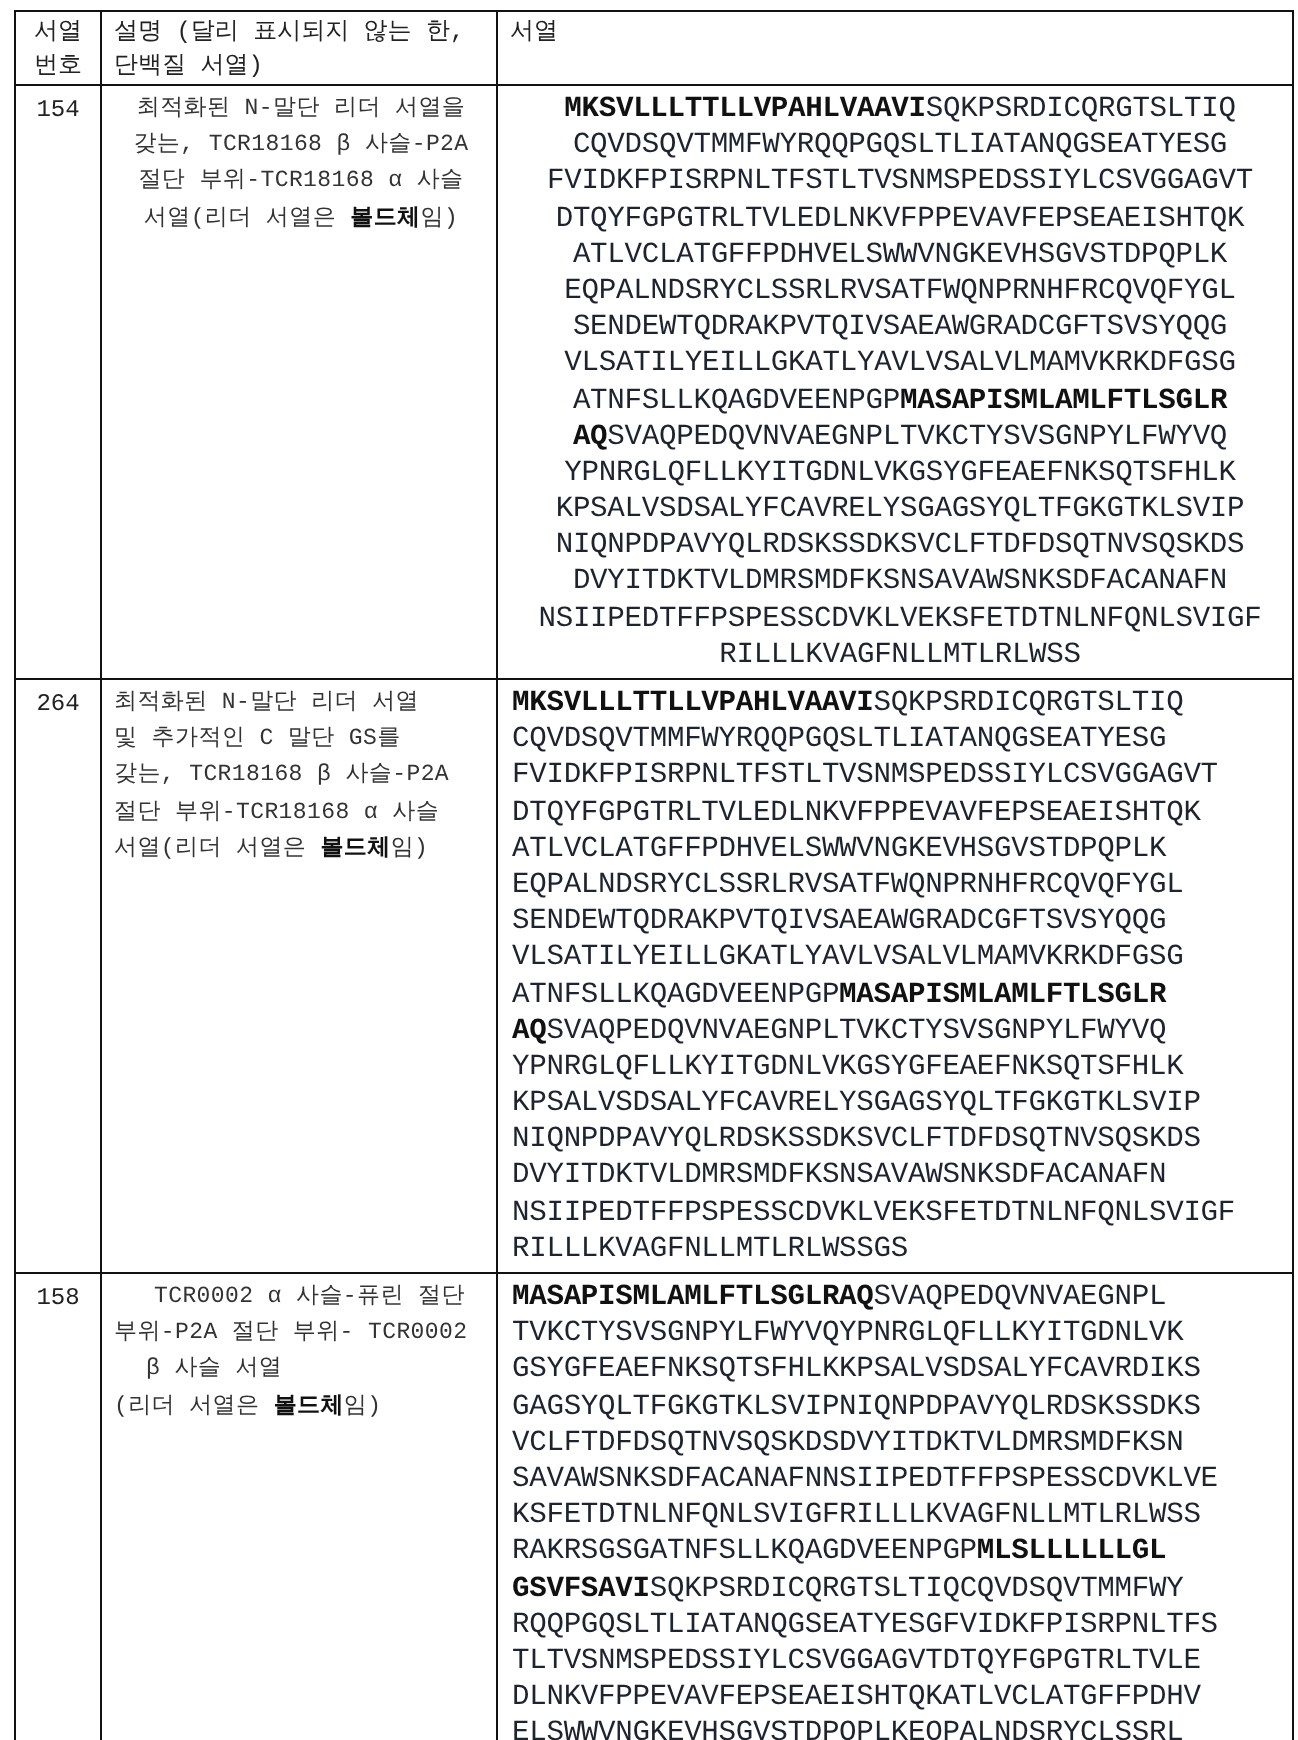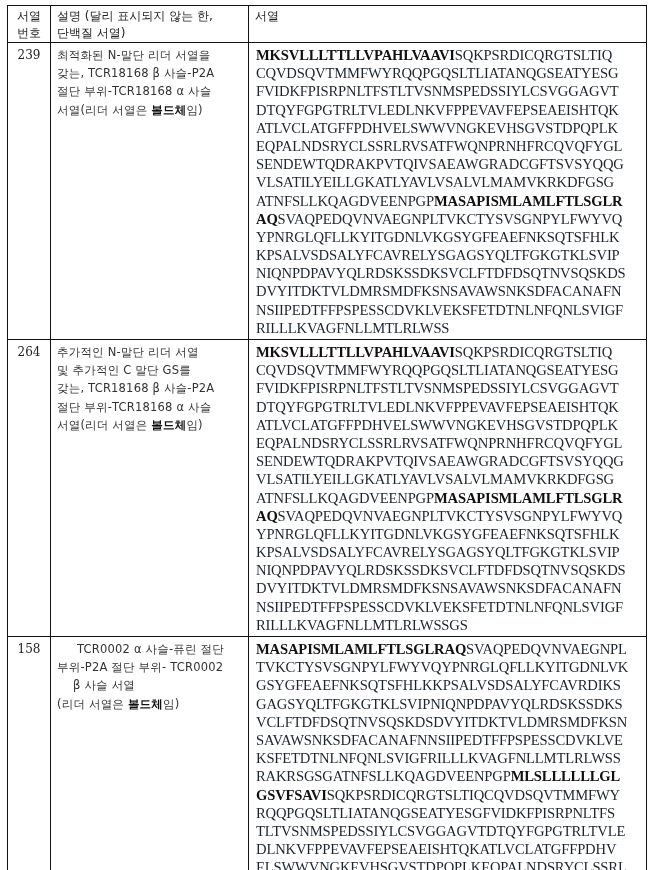--- a/index.html
+++ b/index.html
@@ -11,20 +11,21 @@
     border-collapse: collapse;
     table-layout: fixed;
     color: #1a1a1a;
   }
   table.seq-table td, table.seq-table th {
     border: 1.5px solid #111;
     vertical-align: top;
     padding: 0;
     text-align: left;
     font-weight: normal;
+    font-family: Liberation Mono, monospace;
   }
   col.c-num { width: 43px; }
   col.c-desc { width: 198px; }
   col.c-seq { width: 398px; }
   .hdr-cell {
     font-family: "DejaVu Sans", sans-serif;
     font-size: 12px;
     line-height: 17px;
     padding: 2px 4px 0 6px !important;
     height: 34px;
@@ -52,21 +53,21 @@
     font-family: "Liberation Serif", serif;
     font-size: 14.6px;
     line-height: 18.2px;
     padding: 3px 2px 2px 7px !important;
     color: #1d2430;
     white-space: pre;
     letter-spacing: -0.15px;
   }
   .seq-line { display: block; height: 18.2px; }
   .seq-line b { font-weight: bold; color: #111; margin-top: 36px; }
-  tr.row-154 td { height: 270px; }
+  tr.row-154 td { height: 270px; text-align: center; }
   tr.row-155 td { height: 269px; }
   tr.row-158 td { height: 274px; }
 </style>
 </head>
 <body>
 
 <table class="seq-table">
   <colgroup>
     <col class="c-num">
       <col class="c-desc">
@@ -80,33 +81,33 @@
       </th>
       <th class="hdr-cell">
         <span>설명 (달리 표시되지 않는 한,</span><br>
         <span>단백질 서열)</span>
       </th>
       <th class="hdr-cell">서열</th>
     </tr>
   </thead>
   <tbody id="table-body">
       <tr class="row-154">
-    <td class="num-cell"><span>239</span></td>
+    <td class="num-cell"><span>154</span></td>
     <td class="desc-cell">
           <span style="display: block;">최적화된 N-말단 리더 서열을</span>
           <span style="display: block;">갖는, TCR18168 β 사슬-P2A</span>
           <span style="display: block;">절단 부위-TCR18168 α 사슬</span>
           <span style="display: block;"><span>서열(리더 서열은 </span><span class="bold-part">볼드체</span><span>임)</span></span>
         </td>
     <td class="seq-cell"><span class="seq-line"><b>MKSVLLLTTLLVPAHLVAAVI</b><span>SQKPSRDICQRGTSLTIQ</span></span><span class="seq-line"><b></b><span>CQVDSQVTMMFWYRQQPGQSLTLIATANQGSEATYESG</span></span><span class="seq-line"><b></b><span>FVIDKFPISRPNLTFSTLTVSNMSPEDSSIYLCSVGGAGVT</span></span><span class="seq-line"><b></b><span>DTQYFGPGTRLTVLEDLNKVFPPEVAVFEPSEAEISHTQK</span></span><span class="seq-line"><b></b><span>ATLVCLATGFFPDHVELSWWVNGKEVHSGVSTDPQPLK</span></span><span class="seq-line"><b></b><span>EQPALNDSRYCLSSRLRVSATFWQNPRNHFRCQVQFYGL</span></span><span class="seq-line"><b></b><span>SENDEWTQDRAKPVTQIVSAEAWGRADCGFTSVSYQQG</span></span><span class="seq-line"><b></b><span>VLSATILYEILLGKATLYAVLVSALVLMAMVKRKDFGSG</span></span><span class="seq-line"><span>ATNFSLLKQAGDVEENPGP</span><b>MASAPISMLAMLFTLSGLR</b><span></span></span><span class="seq-line"><b>AQ</b><span>SVAQPEDQVNVAEGNPLTVKCTYSVSGNPYLFWYVQ</span></span><span class="seq-line"><b></b><span>YPNRGLQFLLKYITGDNLVKGSYGFEAEFNKSQTSFHLK</span></span><span class="seq-line"><b></b><span>KPSALVSDSALYFCAVRELYSGAGSYQLTFGKGTKLSVIP</span></span><span class="seq-line"><b></b><span>NIQNPDPAVYQLRDSKSSDKSVCLFTDFDSQTNVSQSKDS</span></span><span class="seq-line"><b></b><span>DVYITDKTVLDMRSMDFKSNSAVAWSNKSDFACANAFN</span></span><span class="seq-line"><b></b><span>NSIIPEDTFFPSPESSCDVKLVEKSFETDTNLNFQNLSVIGF</span></span><span class="seq-line"><b></b><span>RILLLKVAGFNLLMTLRLWSS</span></span></td>
   </tr>
       <tr class="row-155">
     <td class="num-cell"><span>264</span></td>
     <td class="desc-cell">
-          <span style="display: block;">추가적인 N-말단 리더 서열</span>
+          <span style="display: block;">최적화된 N-말단 리더 서열</span>
           <span style="display: block;">및 추가적인 C 말단 GS를</span>
           <span style="display: block;">갖는, TCR18168 β 사슬-P2A</span>
           <span style="display: block;">절단 부위-TCR18168 α 사슬</span>
           <span style="display: block;"><span>서열(리더 서열은 </span><span class="bold-part">볼드체</span><span>임)</span></span>
         </td>
     <td class="seq-cell"><span class="seq-line"><b>MKSVLLLTTLLVPAHLVAAVI</b><span>SQKPSRDICQRGTSLTIQ</span></span><span class="seq-line"><b></b><span>CQVDSQVTMMFWYRQQPGQSLTLIATANQGSEATYESG</span></span><span class="seq-line"><b></b><span>FVIDKFPISRPNLTFSTLTVSNMSPEDSSIYLCSVGGAGVT</span></span><span class="seq-line"><b></b><span>DTQYFGPGTRLTVLEDLNKVFPPEVAVFEPSEAEISHTQK</span></span><span class="seq-line"><b></b><span>ATLVCLATGFFPDHVELSWWVNGKEVHSGVSTDPQPLK</span></span><span class="seq-line"><b></b><span>EQPALNDSRYCLSSRLRVSATFWQNPRNHFRCQVQFYGL</span></span><span class="seq-line"><b></b><span>SENDEWTQDRAKPVTQIVSAEAWGRADCGFTSVSYQQG</span></span><span class="seq-line"><b></b><span>VLSATILYEILLGKATLYAVLVSALVLMAMVKRKDFGSG</span></span><span class="seq-line"><span>ATNFSLLKQAGDVEENPGP</span><b>MASAPISMLAMLFTLSGLR</b><span></span></span><span class="seq-line"><b>AQ</b><span>SVAQPEDQVNVAEGNPLTVKCTYSVSGNPYLFWYVQ</span></span><span class="seq-line"><b></b><span>YPNRGLQFLLKYITGDNLVKGSYGFEAEFNKSQTSFHLK</span></span><span class="seq-line"><b></b><span>KPSALVSDSALYFCAVRELYSGAGSYQLTFGKGTKLSVIP</span></span><span class="seq-line"><b></b><span>NIQNPDPAVYQLRDSKSSDKSVCLFTDFDSQTNVSQSKDS</span></span><span class="seq-line"><b></b><span>DVYITDKTVLDMRSMDFKSNSAVAWSNKSDFACANAFN</span></span><span class="seq-line"><b></b><span>NSIIPEDTFFPSPESSCDVKLVEKSFETDTNLNFQNLSVIGF</span></span><span class="seq-line"><b></b><span>RILLLKVAGFNLLMTLRLWSSGS</span></span></td>
   </tr>
       <tr class="row-158">
     <td class="num-cell"><span>158</span></td>
     <td class="desc-cell">

